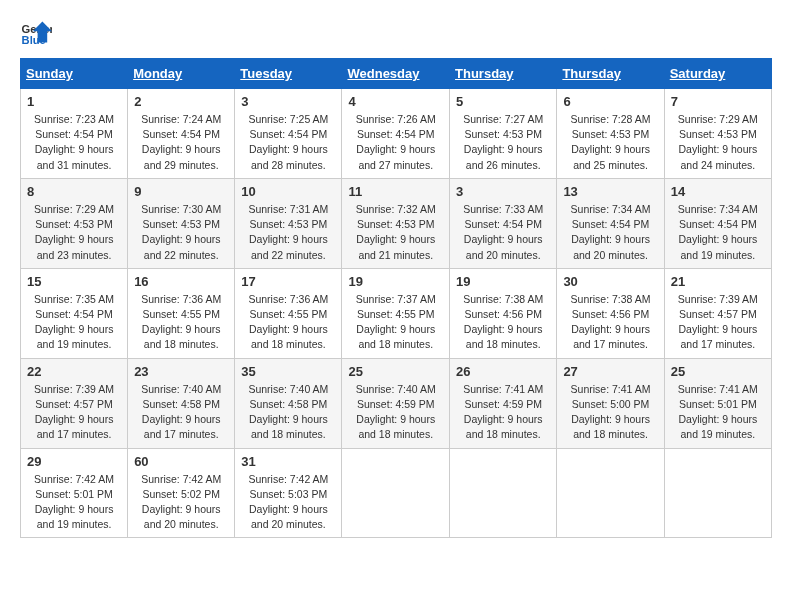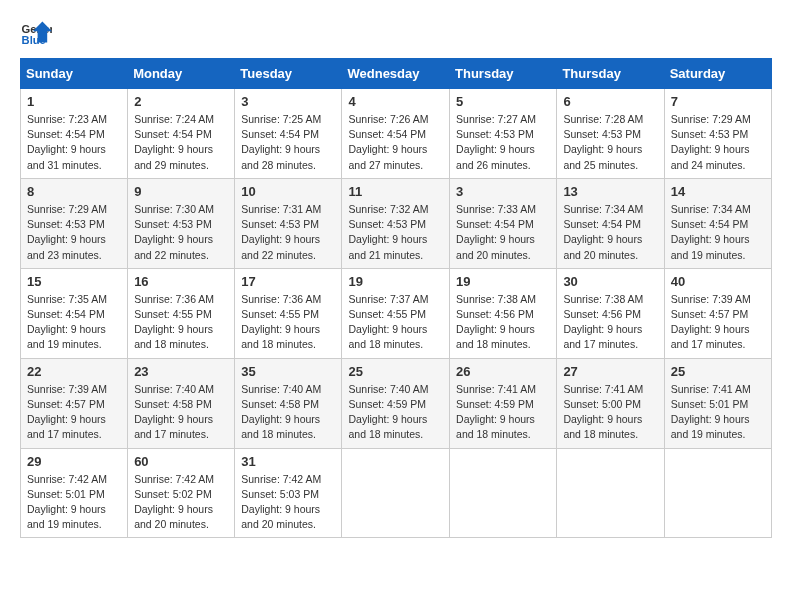--- a/index.html
+++ b/index.html
@@ -43,20 +43,21 @@
       font-size: 11px;
     }
     .calendar-table th {
       background-color: #1565c0;
       color: #fff;
       padding: 7px 5px;
       text-align: left;
       font-size: 13px;
       font-weight: bold;
       border: 1px solid #1565c0;
+      text-decoration: underline;
     }
     .calendar-table td {
       border: 1px solid #ccc;
       padding: 5px 6px;
       vertical-align: top;
       height: 82px;
       width: 108px;
       background: #fff;
     }
     .calendar-table tr:nth-child(even) td {
@@ -66,20 +67,21 @@
       font-size: 13px;
       font-weight: bold;
       color: #333;
       display: block;
       margin-bottom: 3px;
     }
     .day-info {
       font-size: 10.5px;
       color: #333;
       line-height: 1.45;
+      text-align: center;
     }
     .empty-cell {
       background: #fff !important;
     }
   </style>
 </head>
 <body>
 
 <div class="header-area">
   <div class="logo">
@@ -267,21 +269,21 @@
         </td>
         <td>
           <span class="day-number">30</span>
           <div class="day-info">
             Sunrise: 7:38 AM<br>
             Sunset: 4:56 PM<br>
             Daylight: 9 hours and 17 minutes.
           </div>
         </td>
         <td>
-          <span class="day-number">40</span>
+          <span class="day-number">21</span>
           <div class="day-info">
             Sunrise: 7:39 AM<br>
             Sunset: 4:57 PM<br>
             Daylight: 9 hours and 17 minutes.
           </div>
         </td>
       </tr>
       <tr>
         <td>
           <span class="day-number">22</span>

